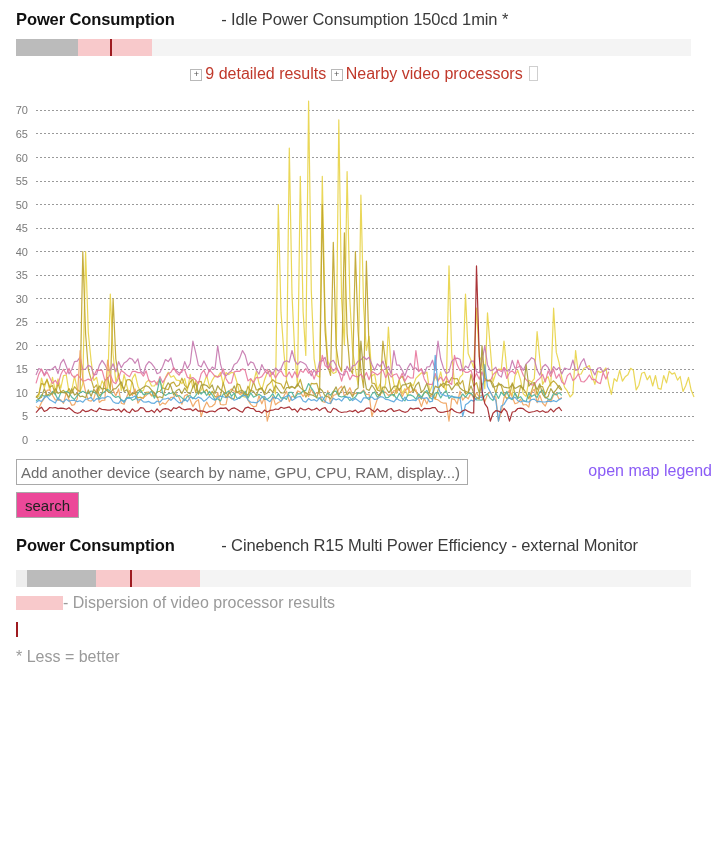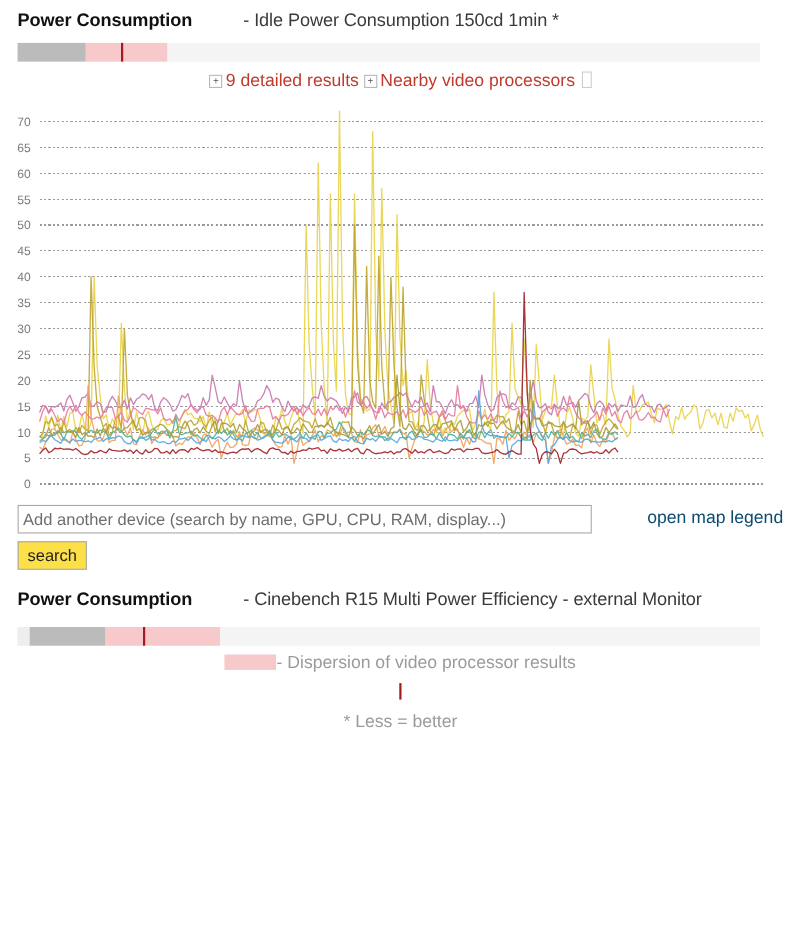--- a/index.html
+++ b/index.html
@@ -80,56 +80,56 @@
     margin-left: 6px;
   }
 
   
   .chart-area { position: relative; width: 728px; height: 360px; margin-top: 8px; }
   .chart-area svg { display:block; }
 
   
   .searchrow { position: relative; padding: 0 16px; margin-top: 6px; }
   .search-input {
-    width: 522px;
+    width: 452px;
     height: 26px;
     font-size: 15px;
     color: #222;
     padding: 2px 4px;
     border: 1px solid #a9a9a9;
     background: #fff;
     font-family: "Liberation Sans", sans-serif;
     border-radius: 0;
     outline: none;
   }
   .search-input::placeholder { color: #6d6d6d; opacity:1; }
   .search-btn {
     margin-top: 7px;
     height: 26px;
     font-size: 15px;
     padding: 1px 8px;
     border: 1px solid #a9a9a9;
-    background: #fde047;
+    background: #ec4899;
     color:#222;
     font-family: "Liberation Sans", sans-serif;
     border-radius: 0;
     cursor: pointer;
   }
   .maplegend {
     position: absolute;
     right: 16px;
     top: 3px;
     font-size: 16px;
-    color: #0c4a6e;
+    color: #8b5cf6;
     text-decoration: none;
     white-space: nowrap;
   }
 
   
-  .legend { padding: 0 16px; text-align: center; }
+  .legend { padding: 0 16px; text-align: left; }
   .legend-row {
     font-size: 16px;
     color: #9a9a9a;
     line-height: 1.45;
     padding-top: 4px;
     white-space: nowrap;
   }
   .sw-pink {
     display:inline-block;
     width: 47px; height: 14px;

